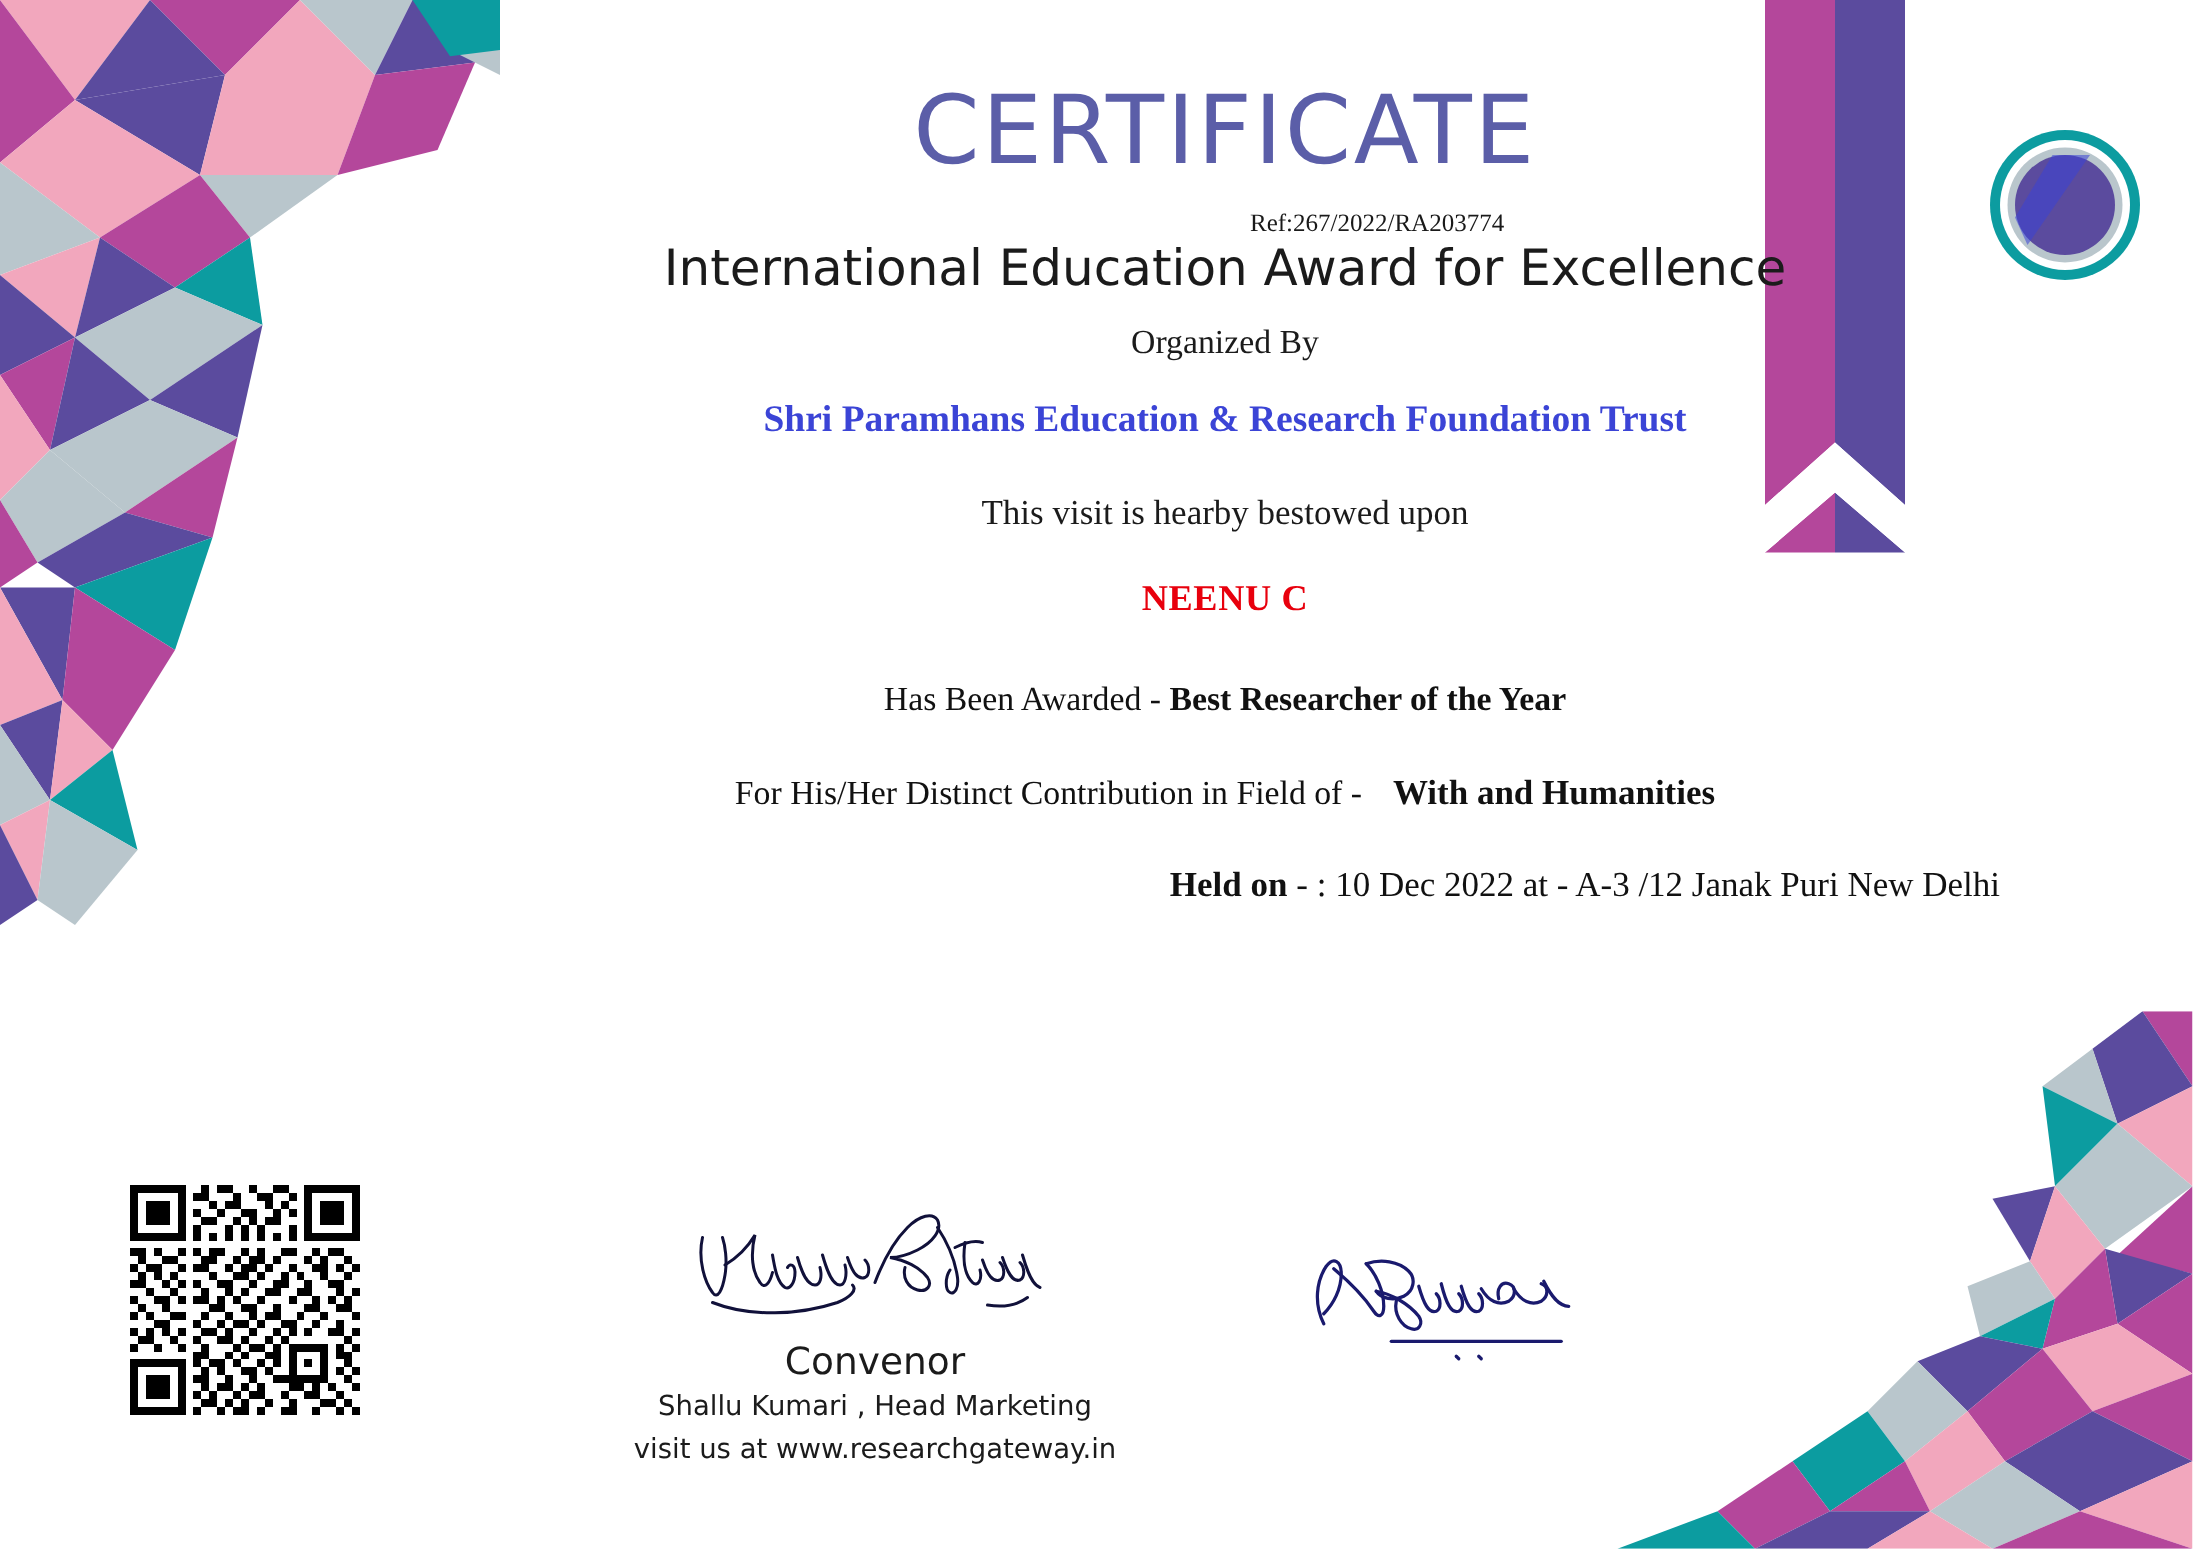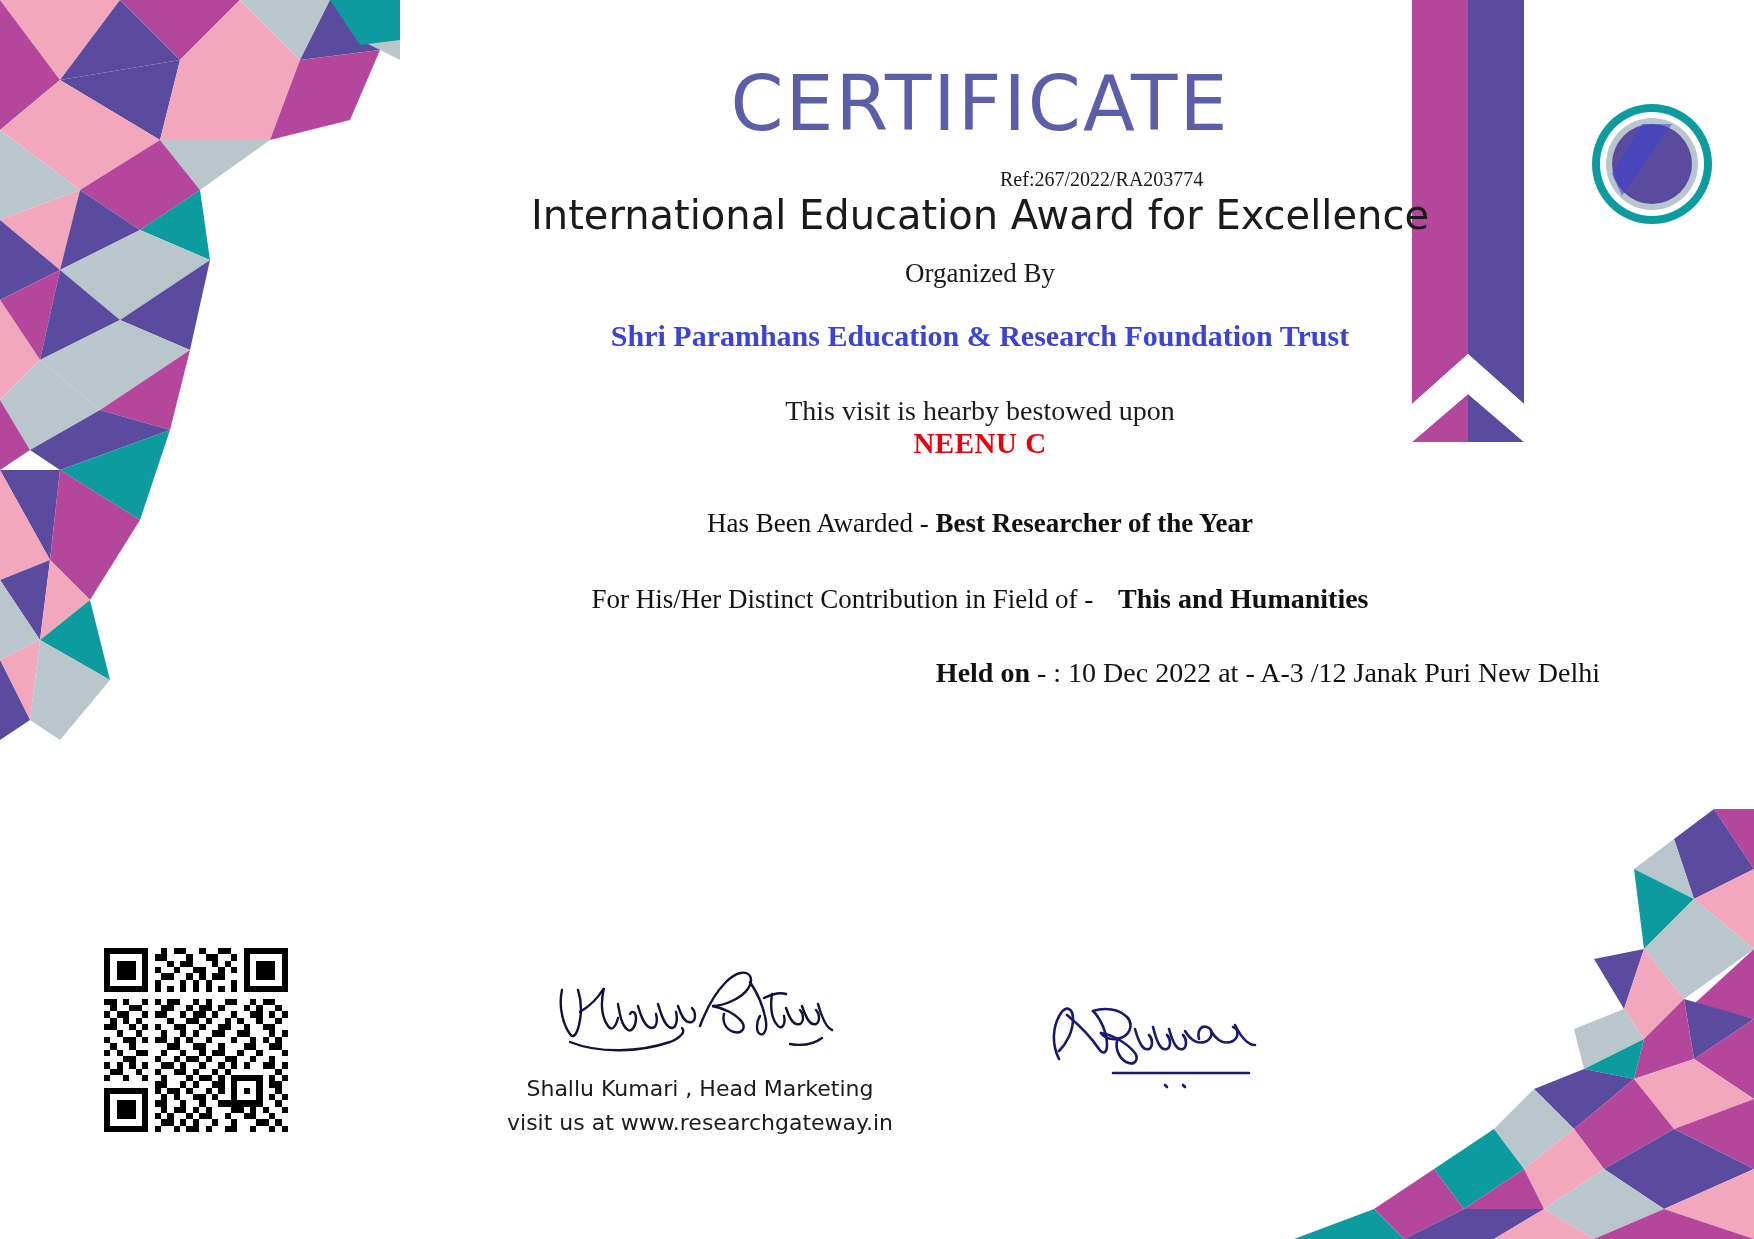--- a/index.html
+++ b/index.html
@@ -90,20 +90,21 @@
     color: #111111;
   }
 
   .bestowed {
     margin-top: 42px;
     font-size: 28px;
     color: #1b1b1b;
   }
 
   .recipient {
+    margin-top: 36px;
     font-size: 29px;
     font-weight: bold;
     color: #e8000d;
     letter-spacing: 0.5px;
   }
 
   .awarded-line {
     margin-top: 48px;
     font-size: 27px;
     color: #111111;
@@ -285,21 +286,21 @@
     <div class="organized-by">Organized By</div>
     <div class="org-name">Shri Paramhans Education &amp; Research Foundation Trust</div>
     <div class="bestowed">This visit is hearby bestowed upon</div>
     <div class="recipient">NEENU C</div>
 
     <div class="awarded-line">
       <span>Has Been Awarded - </span><span class="strong">Best Researcher of the Year</span>
     </div>
 
     <div class="field-line">
-      <span>For His/Her Distinct Contribution in Field of - </span><span class="strong">This and Humanities</span>
+      <span>For His/Her Distinct Contribution in Field of - </span><span class="strong">With and Humanities</span>
     </div>
 
     <div class="held-line">
       <span>Held on</span><span class="thin"> - : 10 Dec 2022 at - A-3 /12 Janak Puri New Delhi</span>
     </div>
   </div>
 
   <div class="ref">Ref:267/2022/RA203774</div>
 
   <div class="qr">
@@ -560,20 +561,21 @@
           <path d="M200,22 C208,34 214,48 216,62 C217,70 214,76 210,74 C206,72 206,62 210,56"></path>
           <path d="M214,38 C222,34 230,32 236,34"></path>
           <path d="M222,34 C220,48 222,60 228,66 C232,70 236,64 234,56"></path>
           <path d="M236,48 C240,60 244,66 250,64 C254,62 254,54 250,50"></path>
           <path d="M252,46 C256,58 260,66 266,64 C270,62 270,54 266,50"></path>
           <path d="M268,44 C272,58 276,68 282,70"></path>
           <path d="M240,84 C252,86 264,84 272,78"></path>
         </g>
       </svg>
     </div>
+    <div class="sign-role">Convenor</div>
     <div class="sign-sub">Shallu Kumari , Head Marketing</div>
     <div class="sign-sub">visit us at www.researchgateway.in</div>
   </div>
 
   <div class="sign-block sign-secretary">
     <div class="sig-img">
       <svg width="300" height="110" viewBox="0 0 300 110" xmlns="http://www.w3.org/2000/svg">
         <g fill="none" stroke="#1a1a6e" stroke-width="2.6" stroke-linecap="round">
           <path d="M24,74 C16,58 18,40 26,28 C32,20 38,24 38,34 C38,46 32,58 24,66"></path>
           <path d="M32,30 C44,40 56,52 64,64 C68,70 72,68 72,60 C72,48 66,34 58,26"></path>

